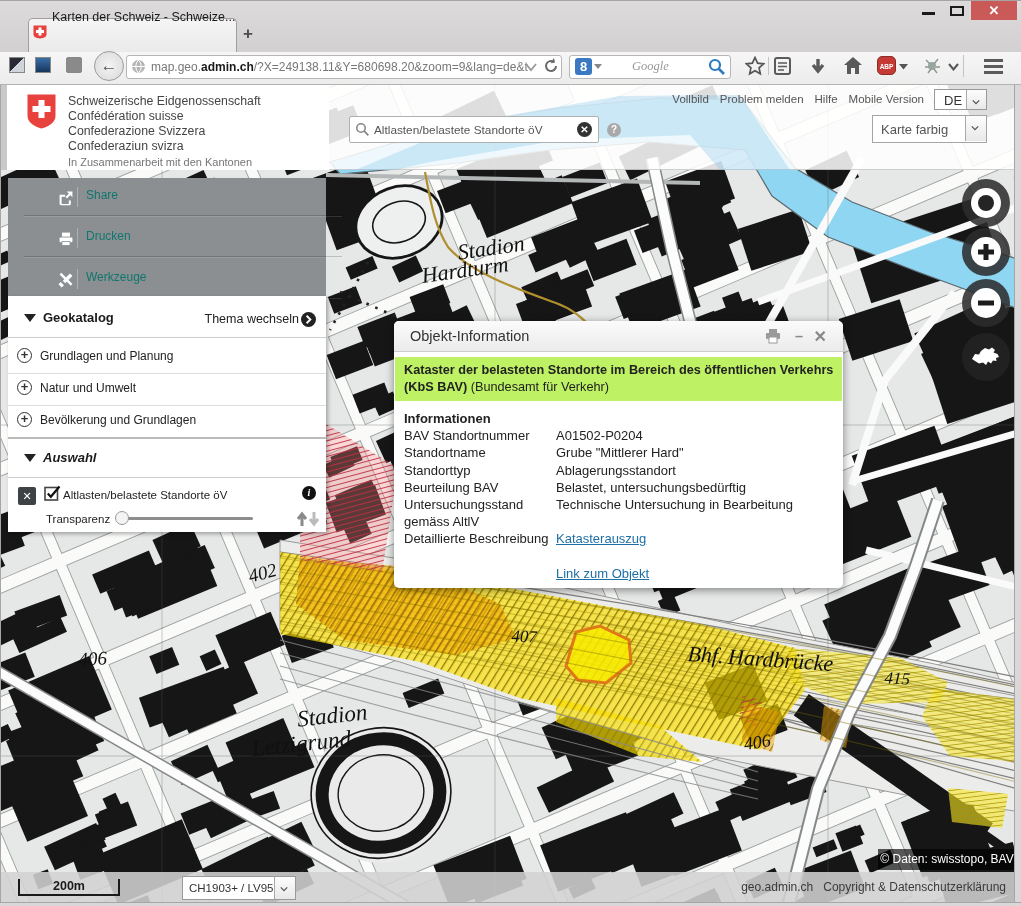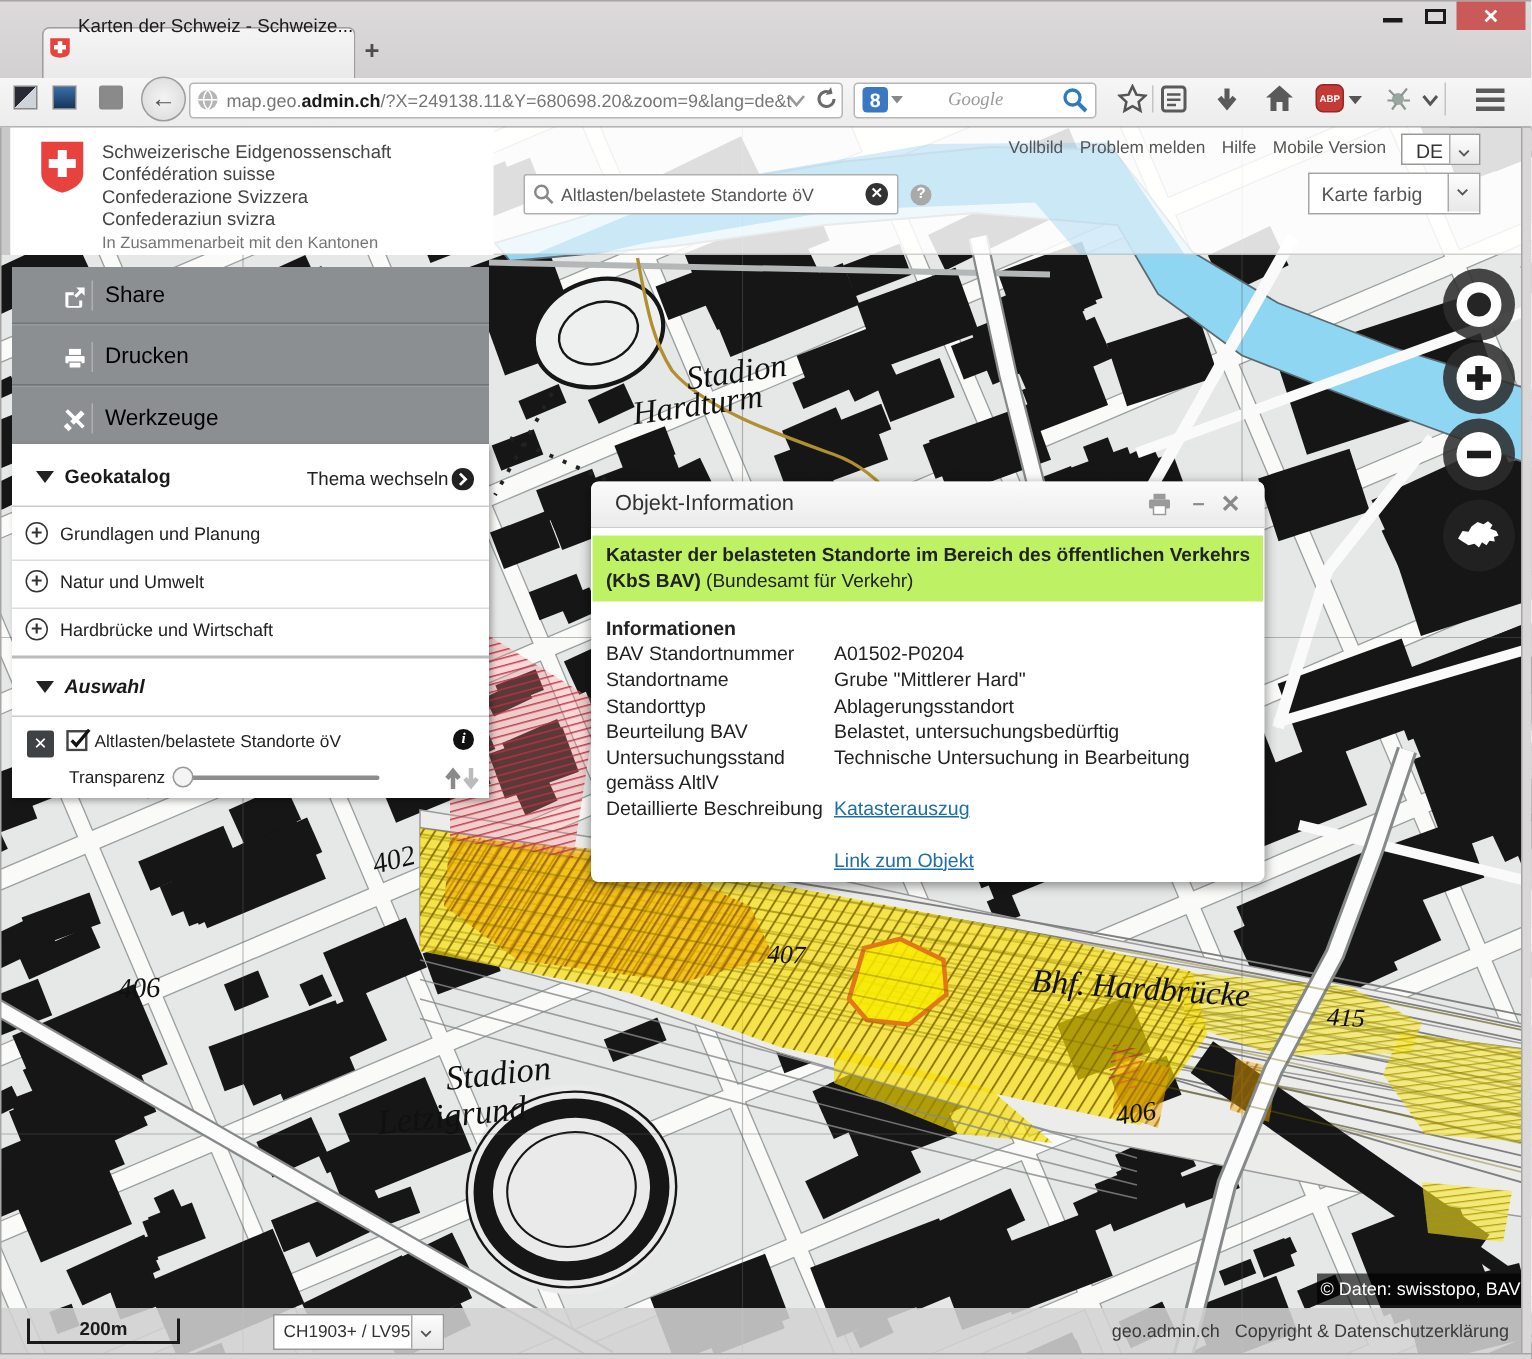--- a/index.html
+++ b/index.html
@@ -31,21 +31,21 @@
 #dedrop .cv{position:absolute;right:0;top:0;width:20px;height:19px;border-left:1px solid #aaa;background:linear-gradient(#fdfdfd,#e8e8e8);}
 #sbox{left:349px;top:116px;width:250px;height:27px;background:#fff;border:1px solid #b0b0b0;border-radius:2px;}
 #stext{left:374px;top:123px;font-size:11.8px;color:#555;}
 #sclear{left:577px;top:122px;width:15px;height:15px;border-radius:50%;background:#333;color:#fff;font-size:10px;text-align:center;line-height:15px;font-weight:bold;}
 #shelp{left:607px;top:123px;width:14px;height:14px;border-radius:50%;background:#a9a9a9;color:#fff;font-size:10px;text-align:center;line-height:14px;font-weight:bold;}
 #kfdrop{left:872px;top:115px;width:115px;height:28px;background:#fff;border:1px solid #a5a5a5;font-size:13px;color:#555;}
 #kfdrop .cv{position:absolute;right:0;top:0;width:21px;height:25px;border-left:1px solid #aaa;background:linear-gradient(#fdfdfd,#e8e8e8);}
 .chev{position:absolute;left:5px;top:8px;width:8px;height:8px;}
 
 #menugray{left:8px;top:178px;width:318px;height:118px;background:#8b8f92;}
-.mitem{left:8px;width:318px;height:38px;color:#000000;font-size:15px;border-bottom:1px solid rgba(0,0,0,0.18);box-shadow:0 1px 0 rgba(255,255,255,0.12);}
+.mitem{left:24px;width:318px;height:38px;color:#0f766e;font-size:12px;border-bottom:1px solid rgba(0,0,0,0.18);box-shadow:0 1px 0 rgba(255,255,255,0.12);}
 .mico{position:absolute;left:34px;top:12px;width:16px;height:16px;fill:#fff;}
 .msep{position:absolute;left:53px;top:9px;width:1px;height:20px;background:#aeb1b3;}
 .mlabel{position:absolute;left:62px;top:10px;}
 #panel{left:8px;top:296px;width:318px;height:236px;background:#fff;box-shadow:2px 2px 4px rgba(0,0,0,0.3);}
 .prow{position:absolute;left:0;width:318px;}
 .tri{width:0;height:0;border-left:6px solid transparent;border-right:6px solid transparent;border-top:8px solid #222;position:absolute;}
 .plus{position:absolute;width:15px;height:15px;border:1.5px solid #333;border-radius:50%;color:#333;font-size:13px;line-height:12px;text-align:center;font-weight:bold;}
 #menuclose{left:48px;top:535px;width:238px;height:32px;background:#474a4d;color:#fff;font-size:16px;font-weight:bold;text-align:center;line-height:32px;}
 
 #popup{left:394px;top:321px;width:449px;height:267px;background:#fff;border-radius:5px;box-shadow:0 2px 8px rgba(0,0,0,0.45);}
@@ -1564,21 +1564,21 @@
         <span style="position:absolute;left:32px;top:7px;font-size:12px;color:#222;">Grundlagen und Planung</span>
       </div>
   <div class="prow" style="top:77px;border-top:1px solid #ddd;"></div>
   <div class="prow" style="top:78px;height:30px;">
         <span class="plus" style="left:9px;top:6px;">+</span>
         <span style="position:absolute;left:32px;top:7px;font-size:12px;color:#222;">Natur und Umwelt</span>
       </div>
   <div class="prow" style="top:109px;border-top:1px solid #ddd;"></div>
   <div class="prow" style="top:110px;height:30px;">
         <span class="plus" style="left:9px;top:6px;">+</span>
-        <span style="position:absolute;left:32px;top:7px;font-size:12px;color:#222;">Hardbrücke und Wirtschaft</span>
+        <span style="position:absolute;left:32px;top:7px;font-size:12px;color:#222;">Bevölkerung und Grundlagen</span>
       </div>
   <div class="prow" style="top:141px;border-top:2px solid #bbb;"></div>
   <div class="prow" style="top:149px;height:30px;font-style:italic;">
         <span class="tri" style="left:16px;top:9px;"></span>
     <b style="position:absolute;left:35px;top:5px;font-size:13px;color:#1a1a1a;">Auswahl</b>
       </div>
   <div class="prow" style="top:181px;border-top:1px solid #ccc;"></div>
   <div class="prow" style="top:186px;height:28px;">
     <span style="position:absolute;left:10px;top:5px;width:18px;height:18px;background:#3f4245;border-radius:2px;color:#fff;font-size:11px;text-align:center;line-height:18px;">✕</span>
     <svg style="position:absolute;left:36px;top:3px" width="17" height="16" viewBox="0 0 17 16">

